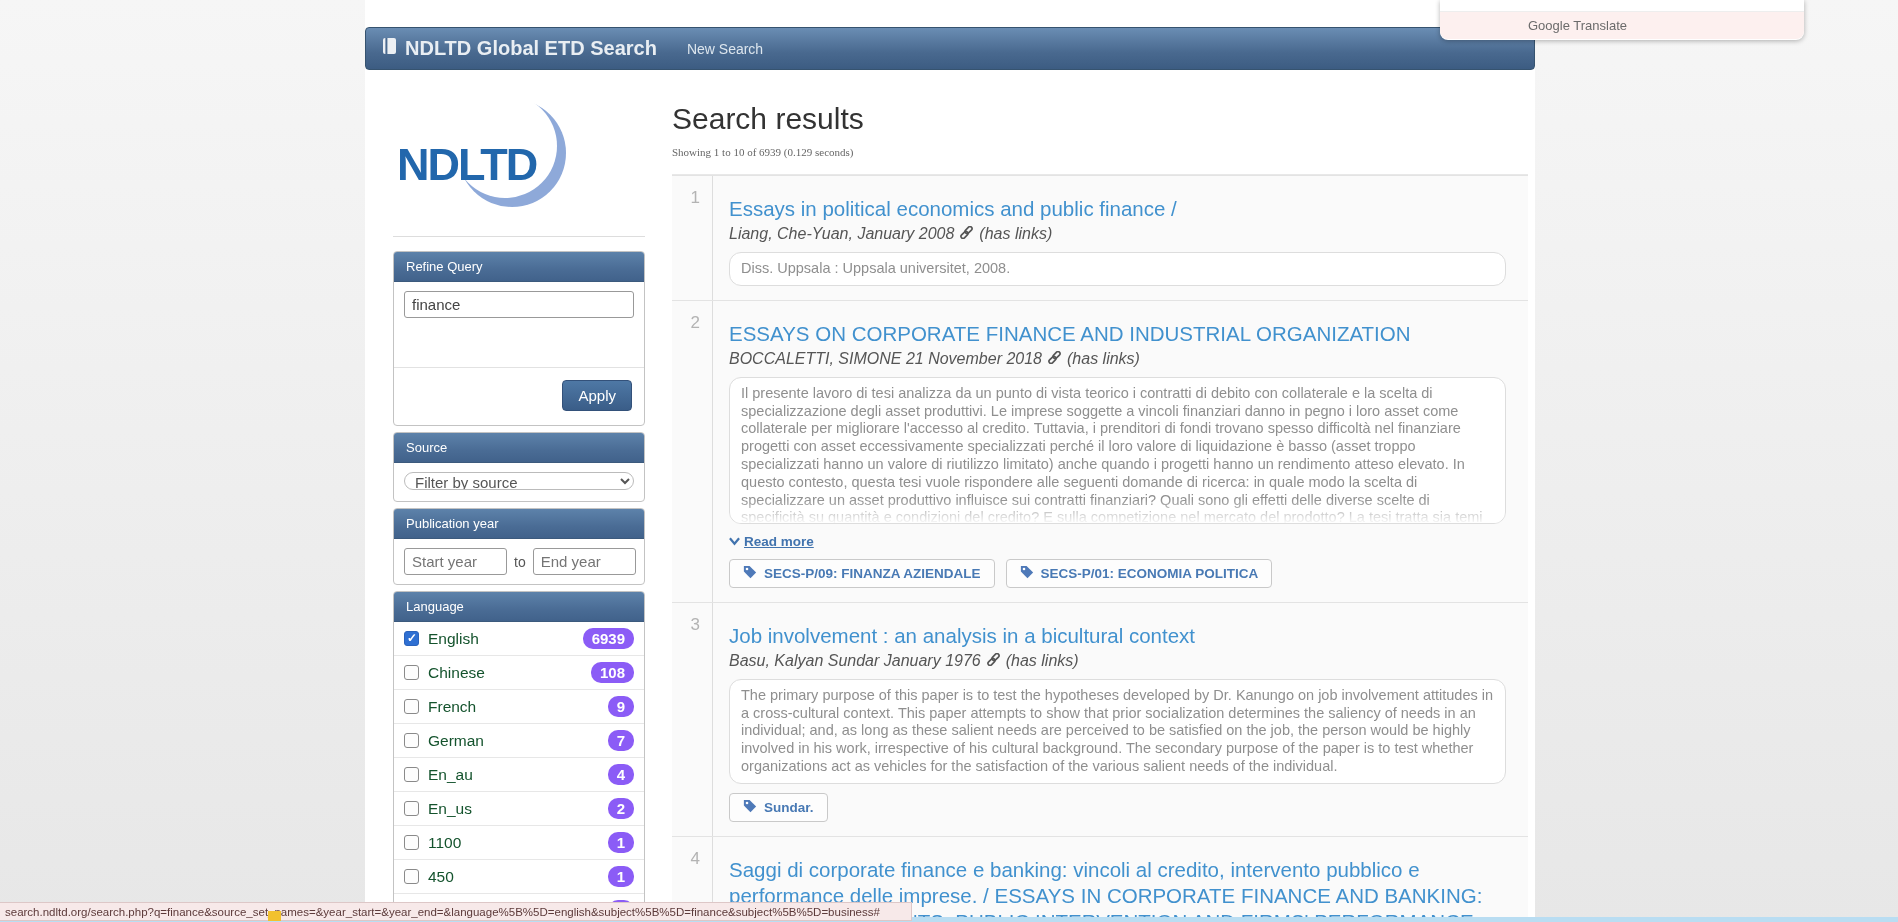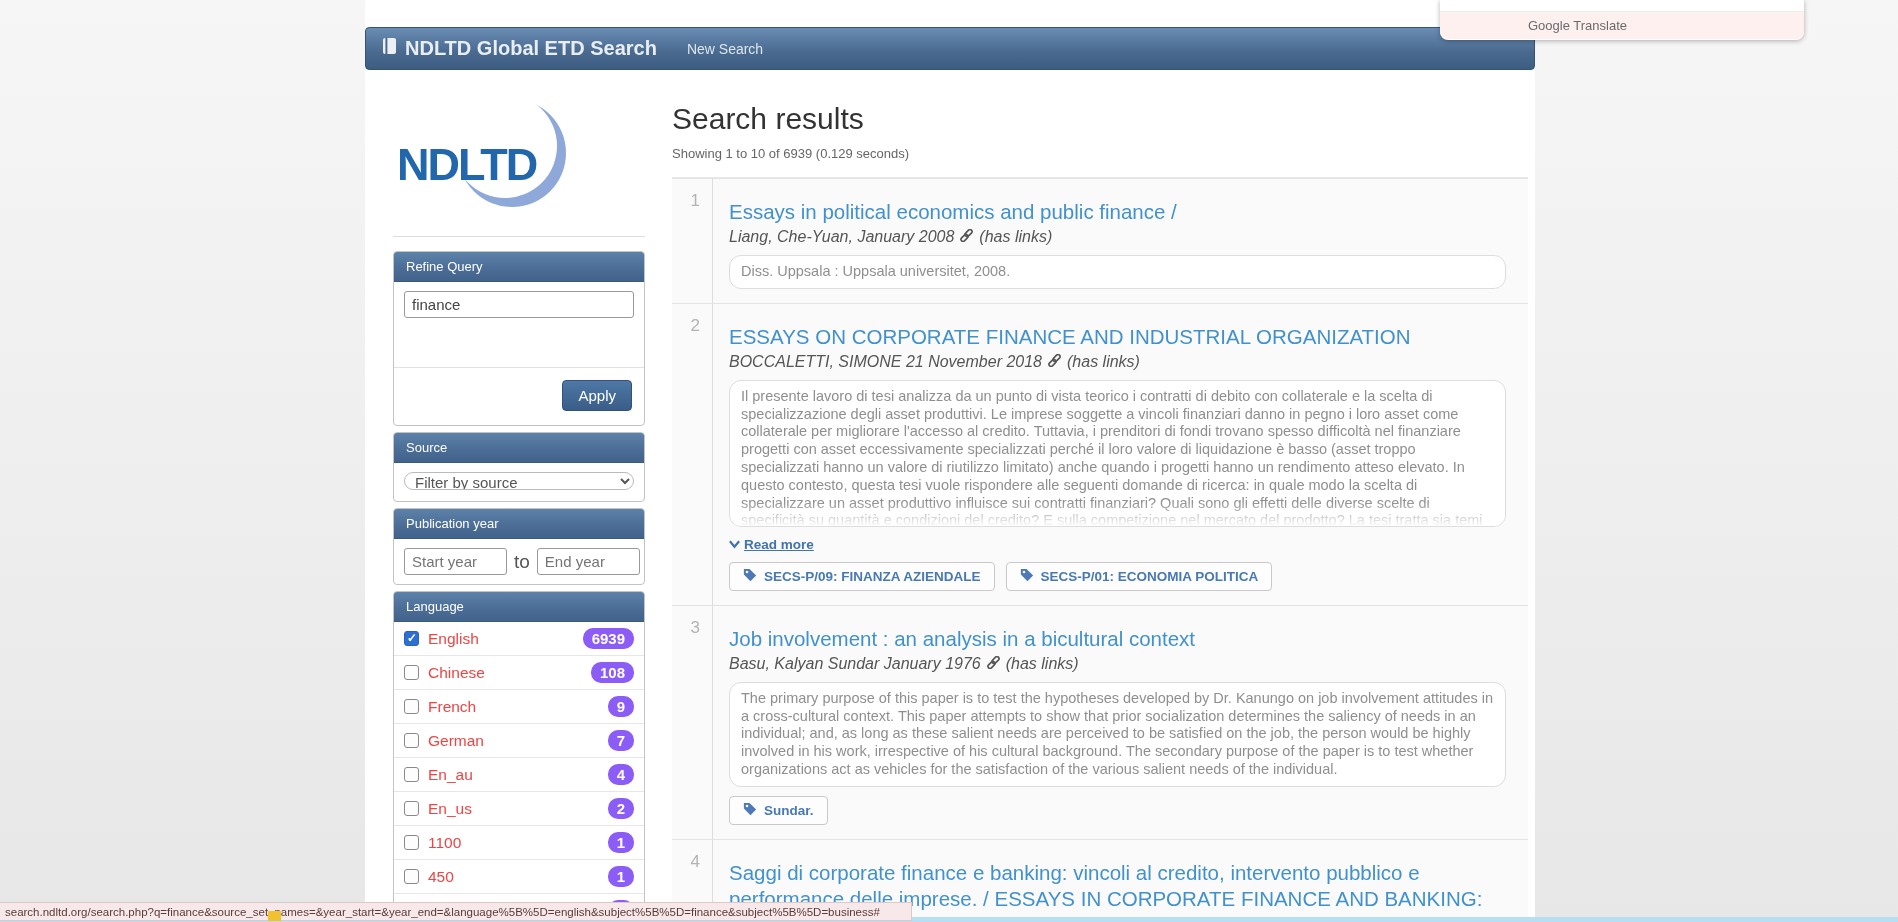--- a/index.html
+++ b/index.html
@@ -49,38 +49,38 @@
     padding:6px 15px; cursor:pointer; font-family:"Liberation Sans",sans-serif; }
 
   .source-select { width:100%; height:18px; border:1px solid #bbb; border-radius:12px;
     font-size:15px; color:#555; padding:0 6px; background:#fff;
     font-family:"Liberation Sans",sans-serif; }
 
   .year-row { display:flex; align-items:center; gap:7px; }
   .year-input { width:103px; height:27px; border:1px solid #999; border-radius:3px;
     padding:0 7px; font-size:15px; color:#444;
     font-family:"Liberation Sans",sans-serif; }
-  .year-to { font-size:19px; color:#555; }
+  .year-to { font-size:14px; color:#555; }
 
   .lang-row { display:flex; align-items:center; padding:6px 10px;
     border-top:1px solid #e7e7e7; cursor:pointer; }
   .lang-row:first-child { border-top:0; }
   .cbx { width:15px; height:15px; border:1px solid #8a8a8a; border-radius:3px;
     background:#fdfdfd; margin-right:9px; flex:0 0 auto; position:relative; }
   .cbx.checked { background:#2e6fd2; border-color:#2a62bb; }
   .cbx.checked::after { content:"✓"; position:absolute; left:2px; top:-1px;
     color:#fff; font-size:12px; font-weight:bold; }
-  .lang-label { font-size:15.5px; color:#ef4444; flex:1; }
+  .lang-label { font-size:15.5px; color:#14532d; flex:1; }
   .badge { background:#8b5cf6; color:#fff; border-radius:10px; font-size:15px;
     font-weight:bold; padding:2px 9px; }
 
   
   .main { position:absolute; left:307px; top:82px; width:856px; }
   .page-title { font-size:30px; font-weight:400; color:#333; margin:20px 0 10px; }
-  .showing { font-size:13px; color:#666; margin-bottom:16px; }
+  .showing { font-size:11px; color:#666; margin-bottom:16px;font-family:Liberation Serif, serif; }
   .results-top-hr { border:0; border-top:1px solid #e8e8e8; }
 
   .result { display:flex; background:#fafafa; border-top:1px solid #e3e3e3; }
   .result:first-of-type { border-top:0; }
   .res-num { width:41px; flex:0 0 auto; border-right:1px solid #ddd;
     text-align:right; padding:12px 12px 0 0; color:#b3b3b3; font-size:17px; }
   .res-body { flex:1; padding:20px 0 14px 16px; }
   .res-title { display:block; color:#4191ce; font-size:20.5px; line-height:26px;
     text-decoration:none; cursor:pointer; }
   .res-byline { margin-top:3px; font-style:italic; color:#555; font-size:16px;

